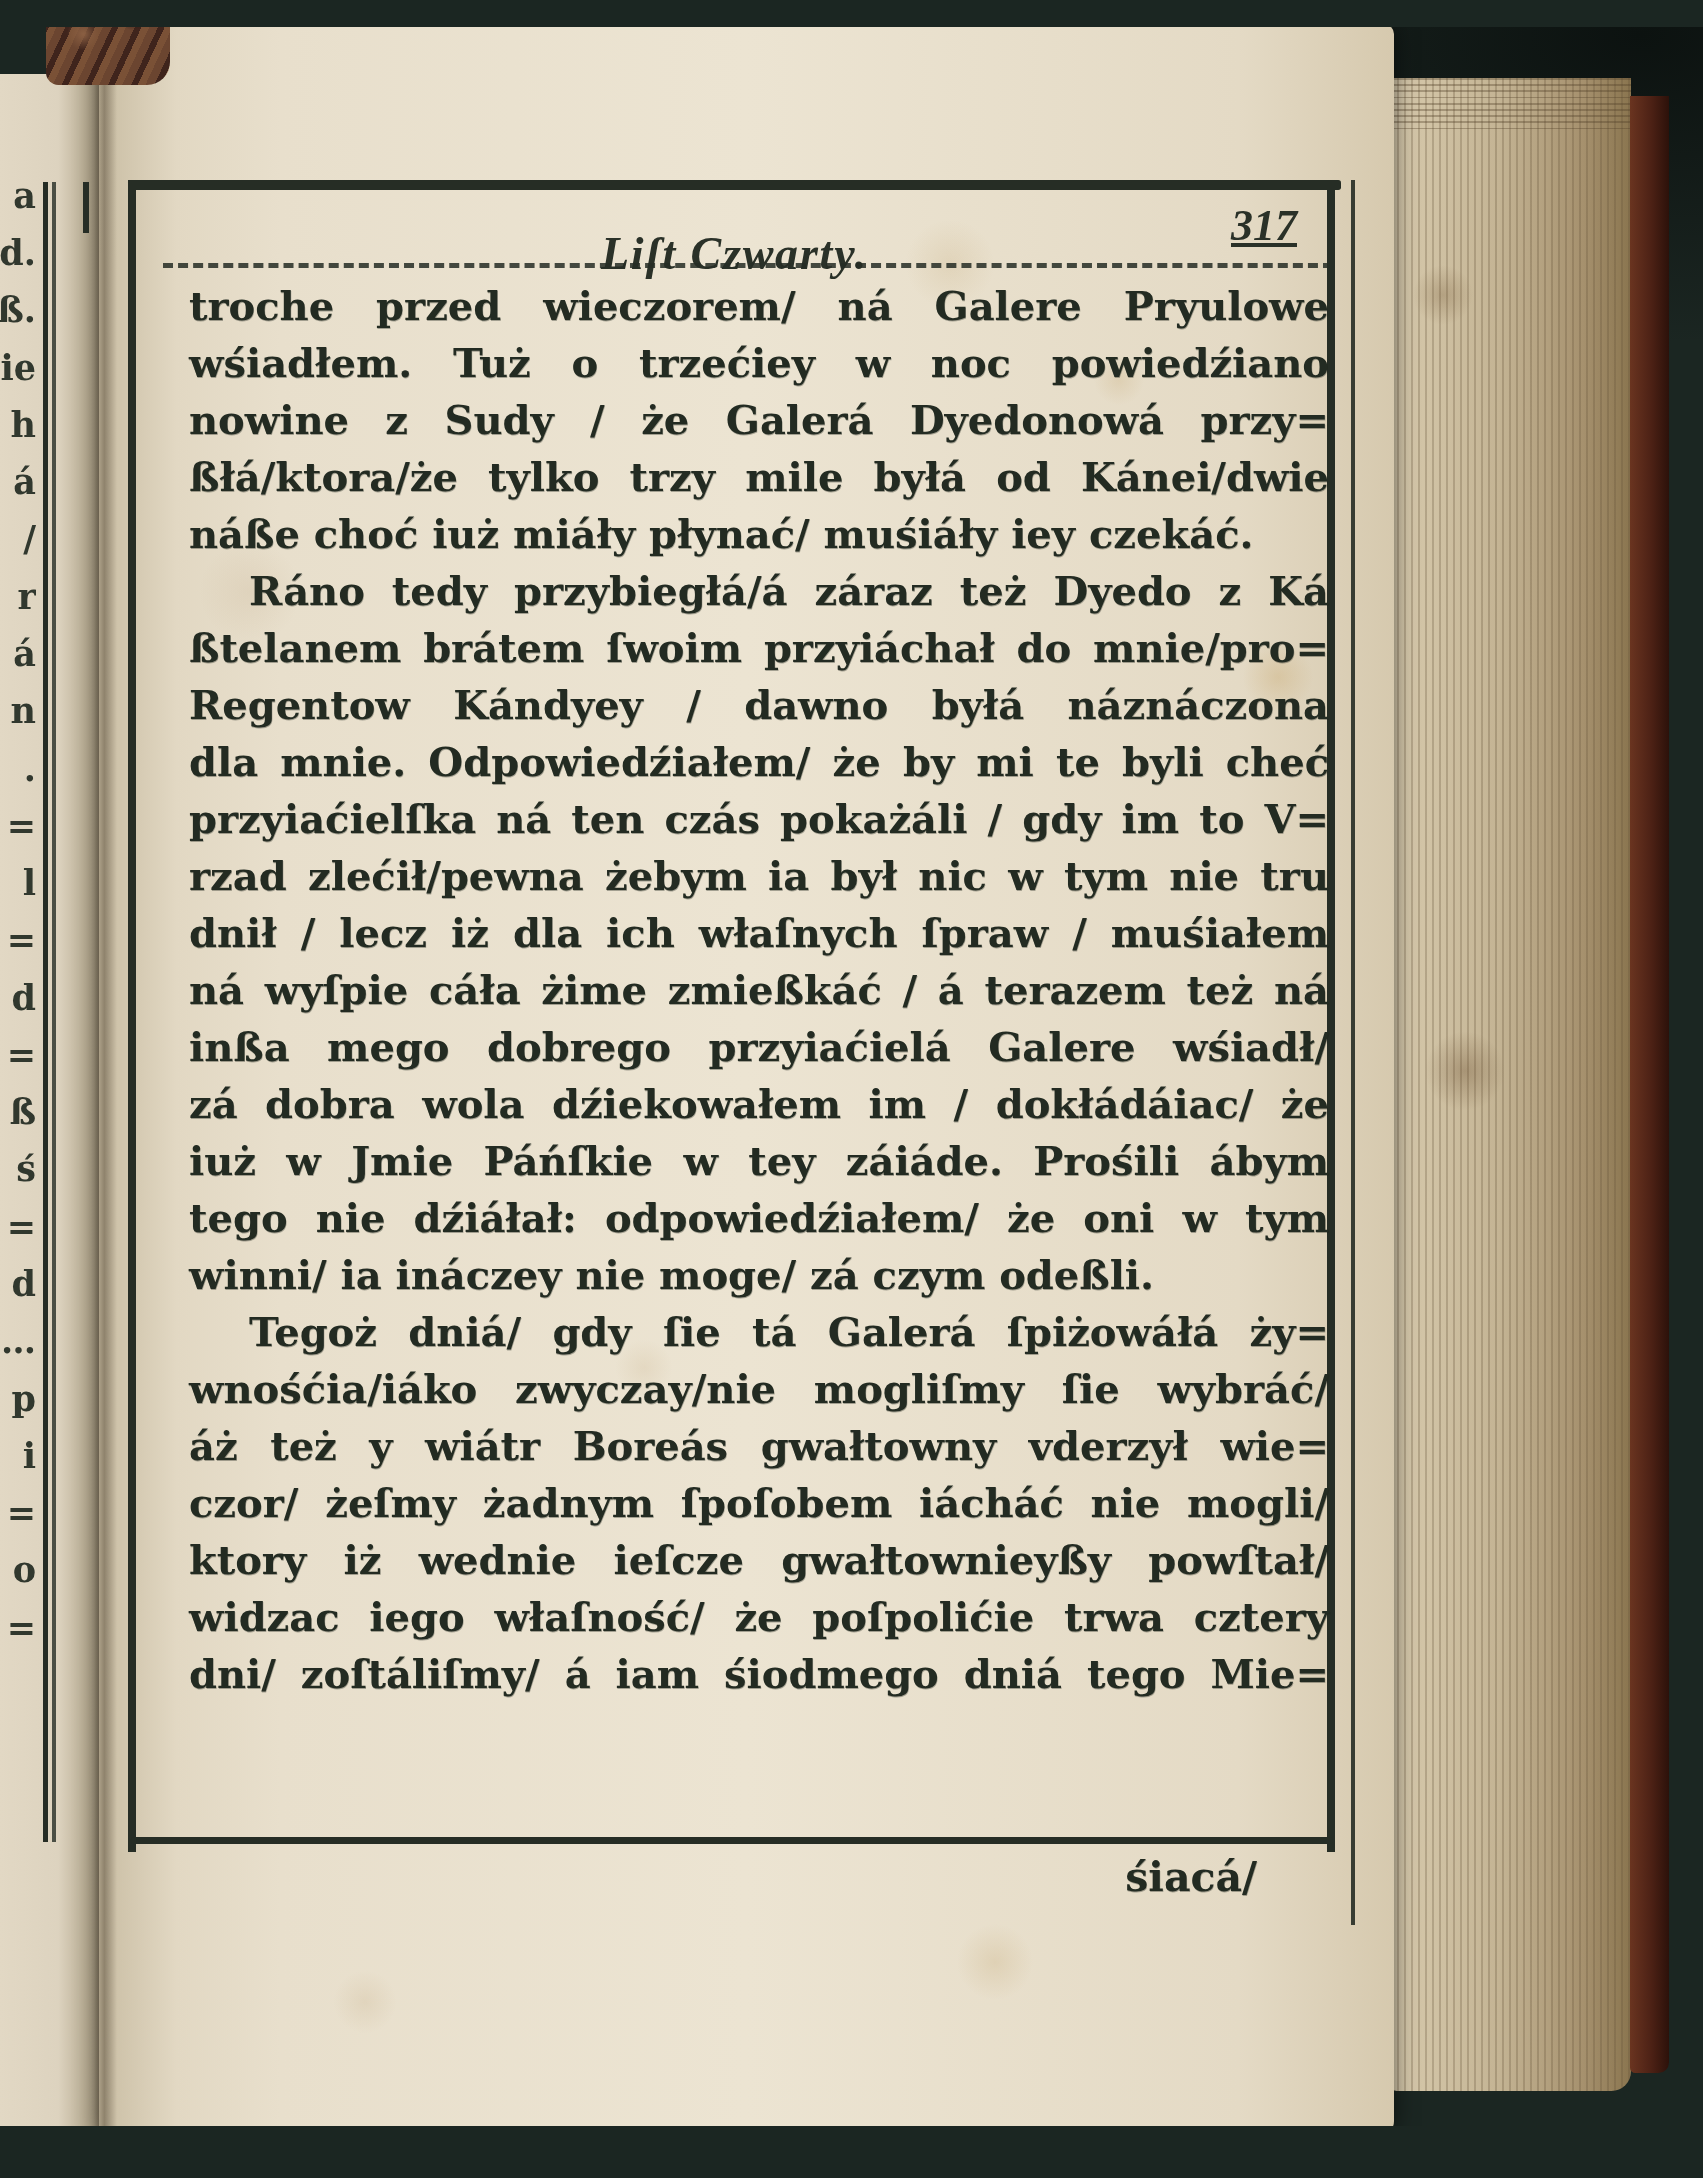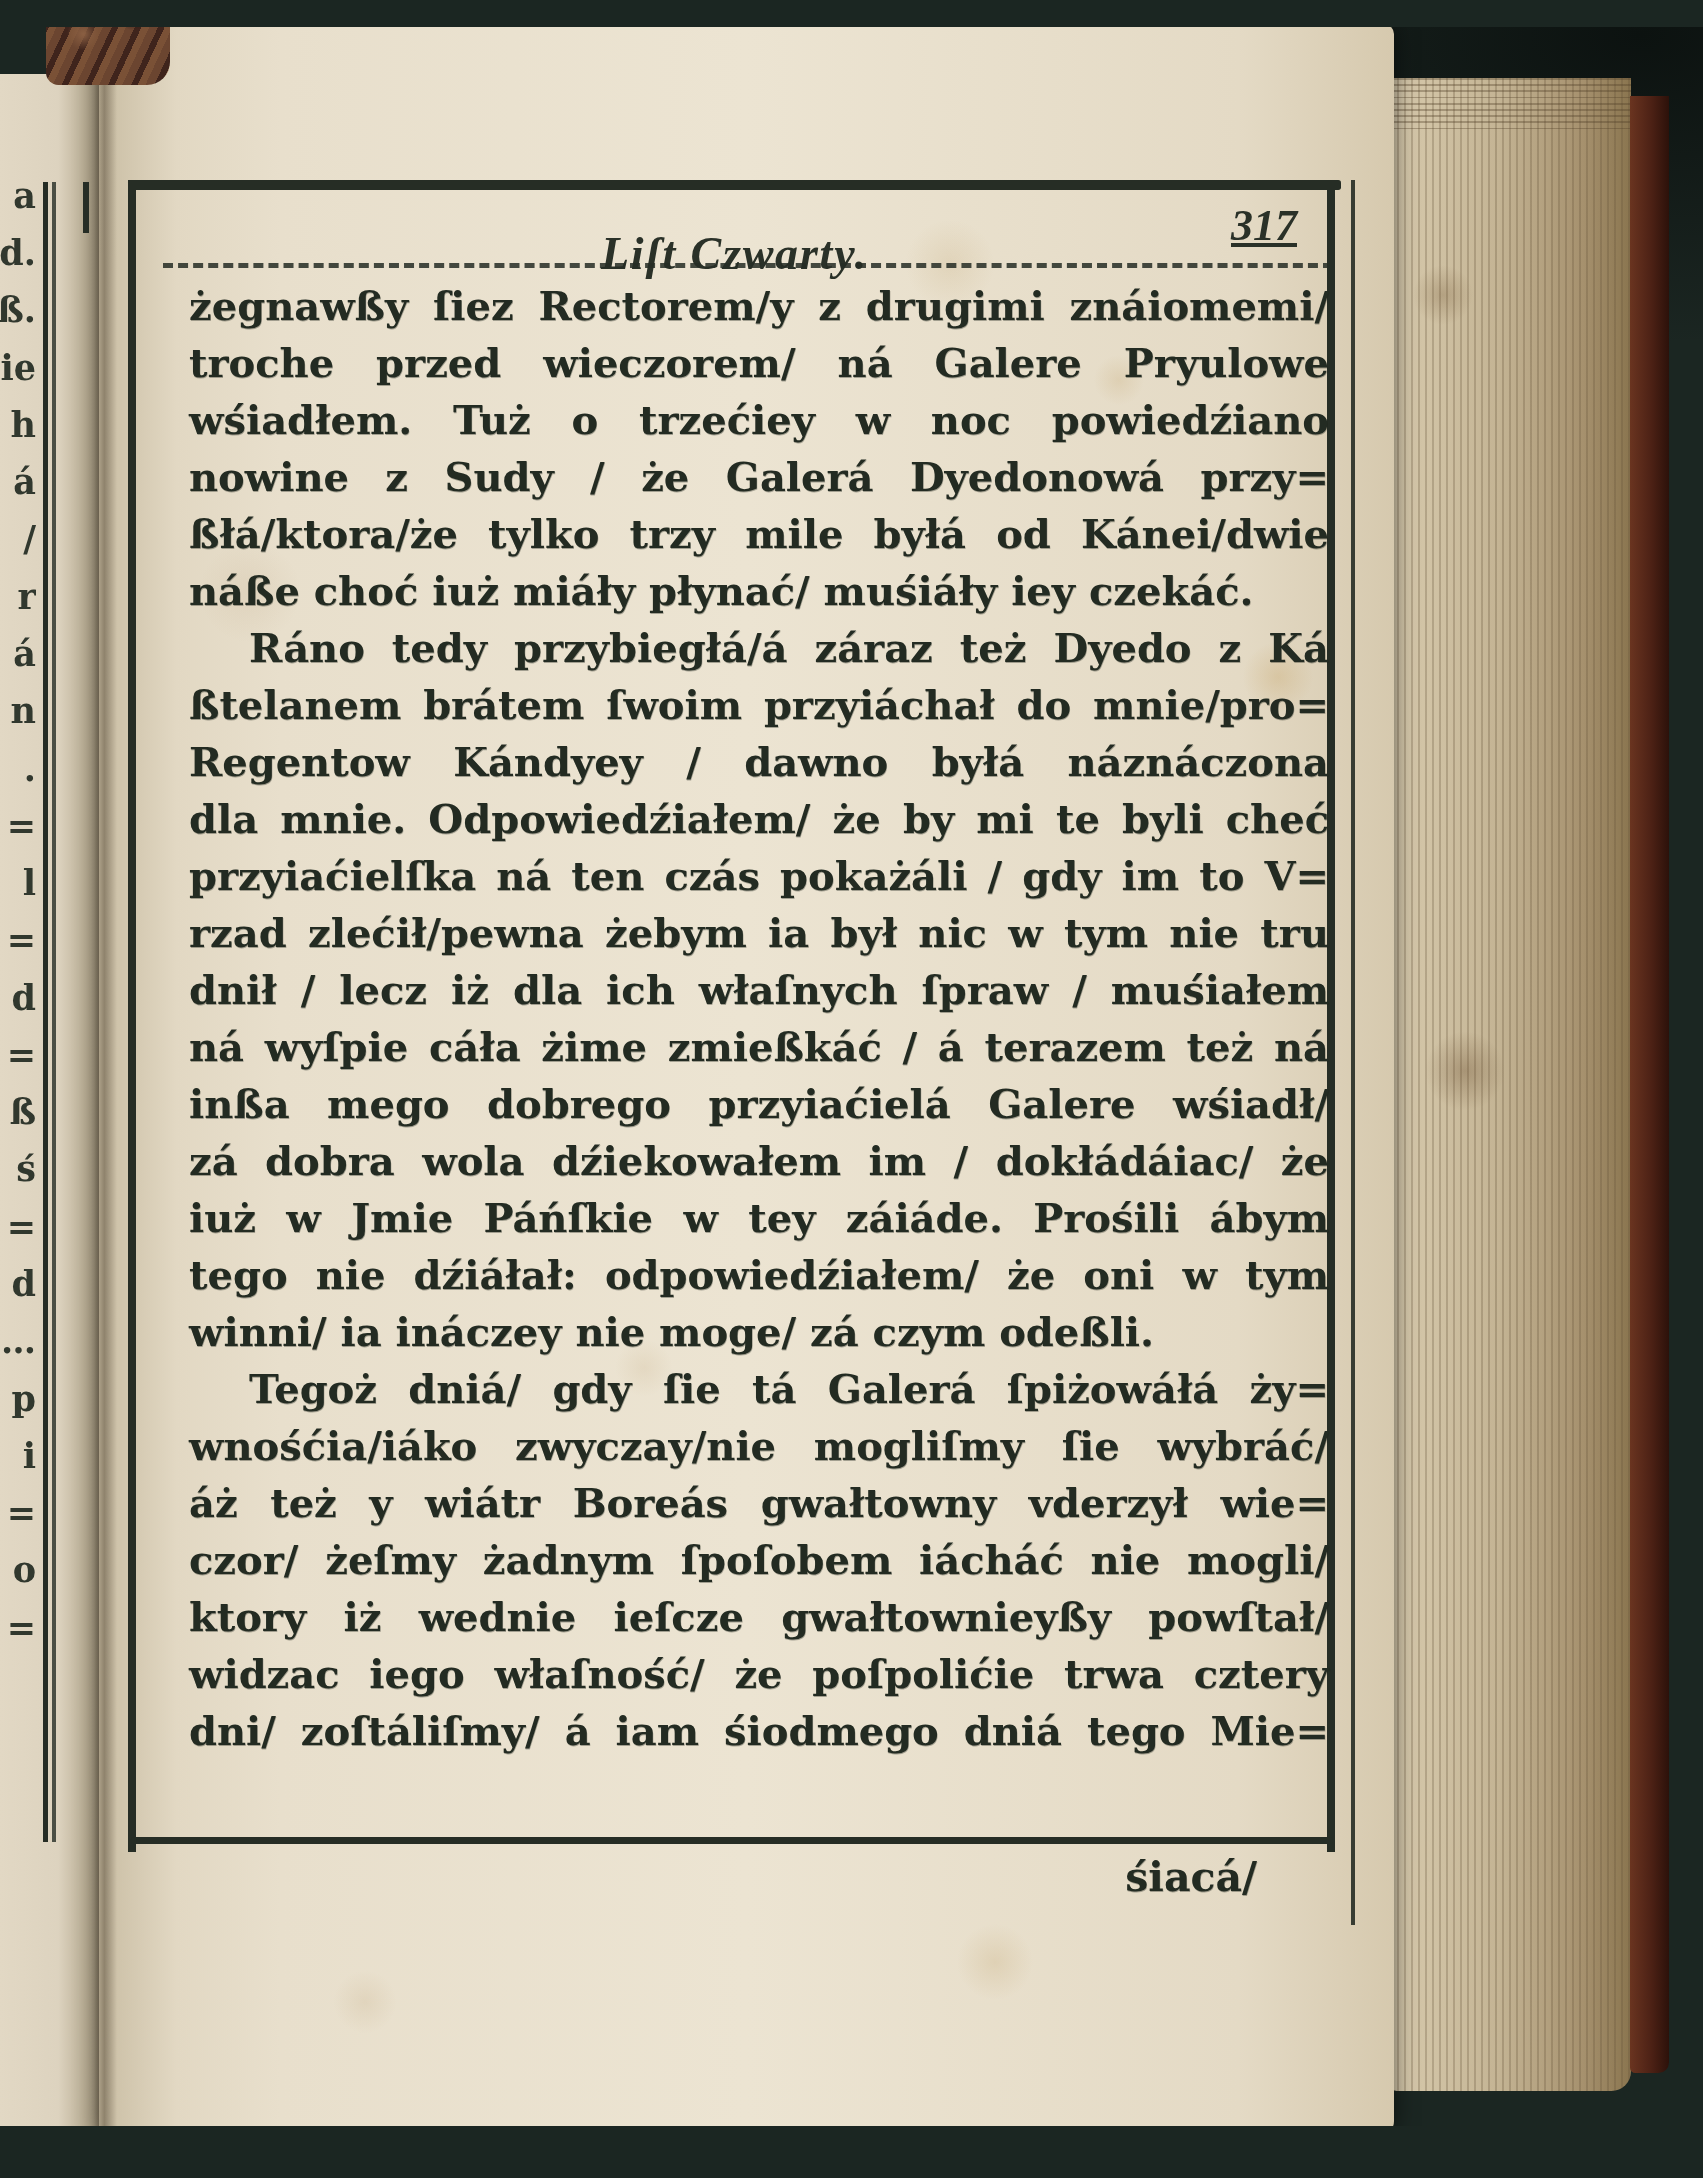--- a/index.html
+++ b/index.html
@@ -139,21 +139,20 @@
     <div class="rule rule-top"></div>
     <div class="rule rule-left"></div>
     <div class="rule rule-right-in"></div>
     <div class="rule rule-right-out"></div>
 
     <div class="hdr-title">Liſt Czwarty.</div>
     <div class="hdr-num">317</div>
     <div class="rule-under-header" style="position:absolute;"></div>
 
     <div class="text-block">
-        <div class="line">żegnawßy ſiez Rectorem/y z drugimi znáiomemi/</div>
         <div class="line">troche przed wieczorem/ ná Galere Pryulowe</div>
         <div class="line">wśiadłem. Tuż o trzećiey w noc powiedźiano</div>
         <div class="line">nowine z Sudy / że Galerá Dyedonowá przy=</div>
         <div class="line">ßłá/ktora/że tylko trzy mile byłá od Kánei/dwie</div>
         <div class="line short">náße choć iuż miáły płynać/ muśiáły iey czekáć.</div>
         <div class="line indent">Ráno tedy przybiegłá/á záraz też Dyedo z Ká</div>
         <div class="line">ßtelanem brátem ſwoim przyiáchał do mnie/pro=</div>
         <div class="line">Regentow Kándyey / dawno byłá náznáczona</div>
         <div class="line">dla mnie. Odpowiedźiałem/ że by mi te byli cheć</div>
         <div class="line">przyiaćielſka ná ten czás pokażáli / gdy im to V=</div>

